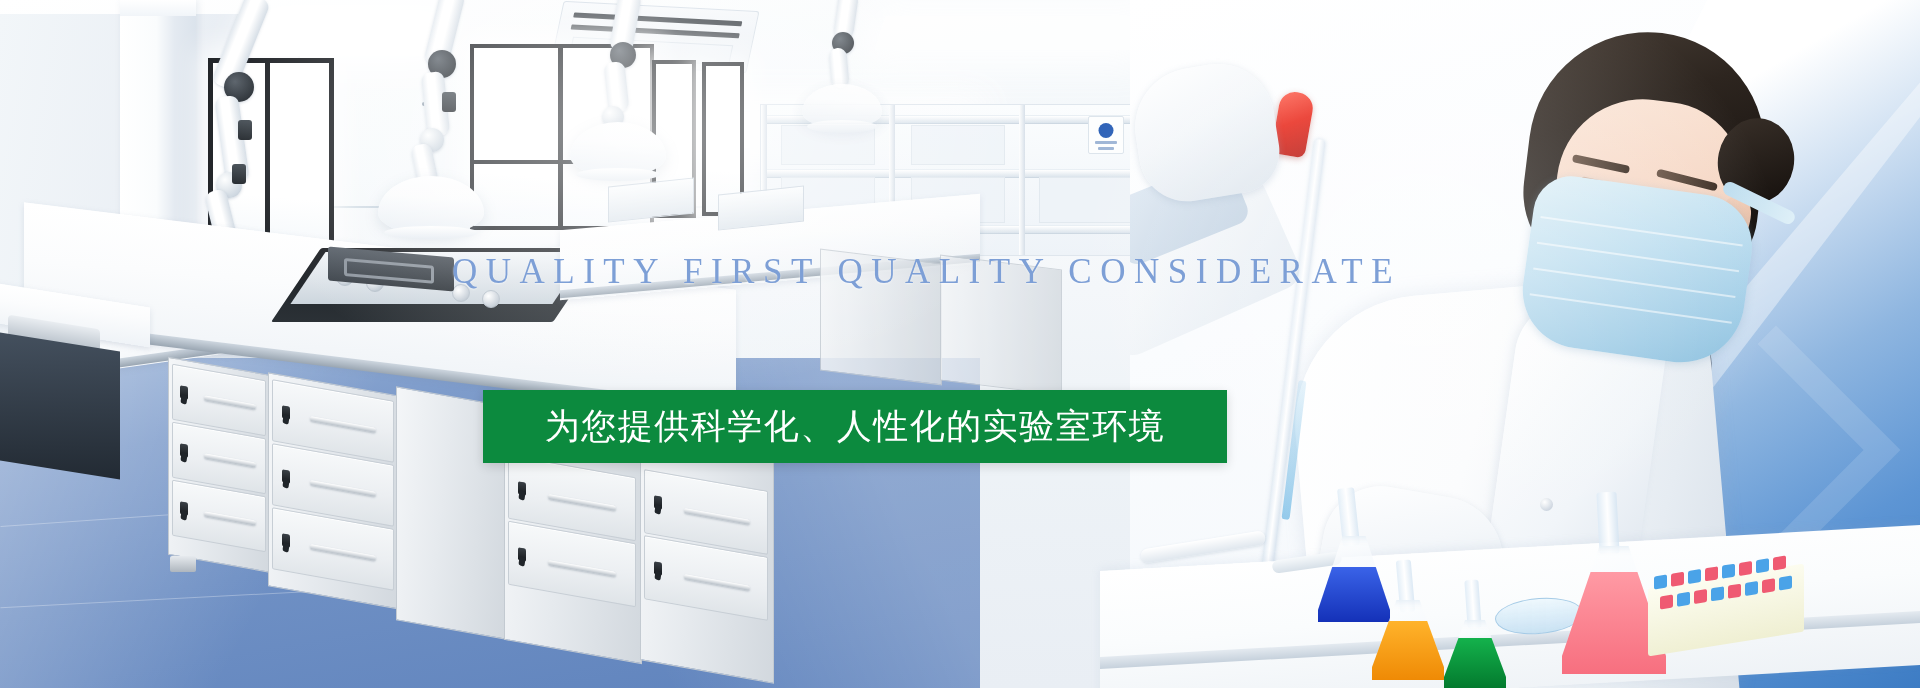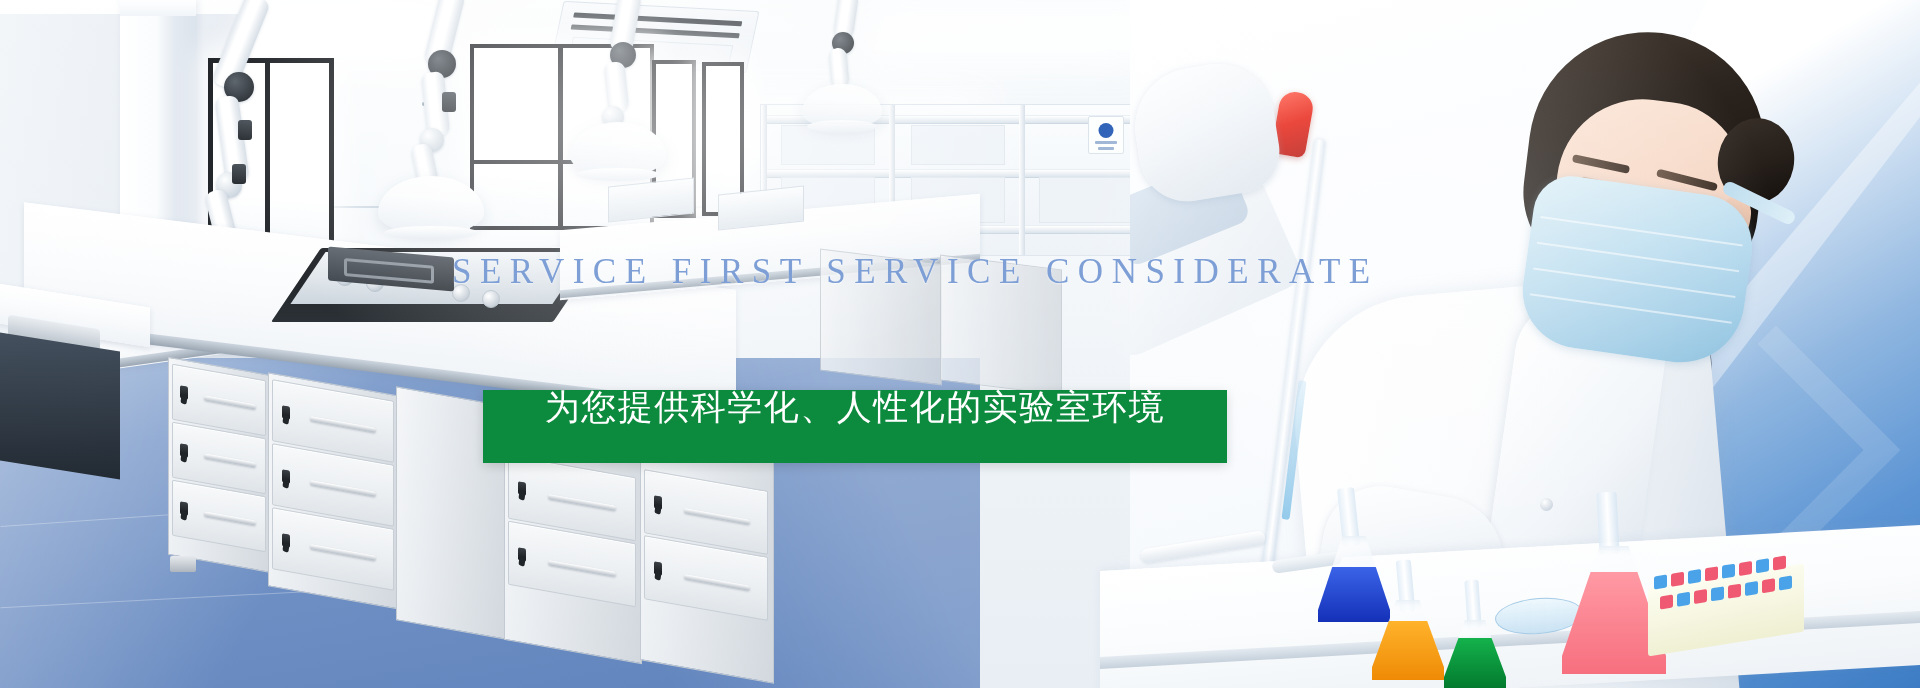--- a/index.html
+++ b/index.html
@@ -494,21 +494,21 @@
     letter-spacing:1px;
     color:#1f4fb0;
     white-space:nowrap;
     text-shadow:0 2px 4px rgba(255,255,255,.45);
   }
 
   .green-band{
     position:absolute;left:483px;top:390px;
     width:744px;height:73px;
     background:#0c8a3e;
-    display:flex;align-items:flex-start;justify-content:center;
+    display:flex;align-items:center;justify-content:center;
     box-shadow:0 3px 10px rgba(0,0,0,.14);
   }
   .green-band-text{
     font-family:"DejaVu Sans","Liberation Sans",sans-serif;
     font-size:35px;line-height:1;
     letter-spacing:1.5px;
     color:#ffffff;
     white-space:nowrap;
   }
 </style>
@@ -792,21 +792,21 @@
         <div class="tip" style="background:#4aa3e8;"></div>
       <div class="tip" style="background:#ef5a72;"></div>
         <div class="tip" style="background:#4aa3e8;"></div>
     </div>
 
     <div class="wash"></div>
   </div>
 
   <div class="overlay">
 
-    <div class="eng-line">SERVICE FIRST SERVICE CONSIDERATE</div>
+    <div class="eng-line">QUALITY FIRST QUALITY CONSIDERATE</div>
 
 
     <div class="green-band">
       <span class="green-band-text">为您提供科学化、人性化的实验室环境</span>
     </div>
 
   </div>
 </div>
 
 </body></html>

